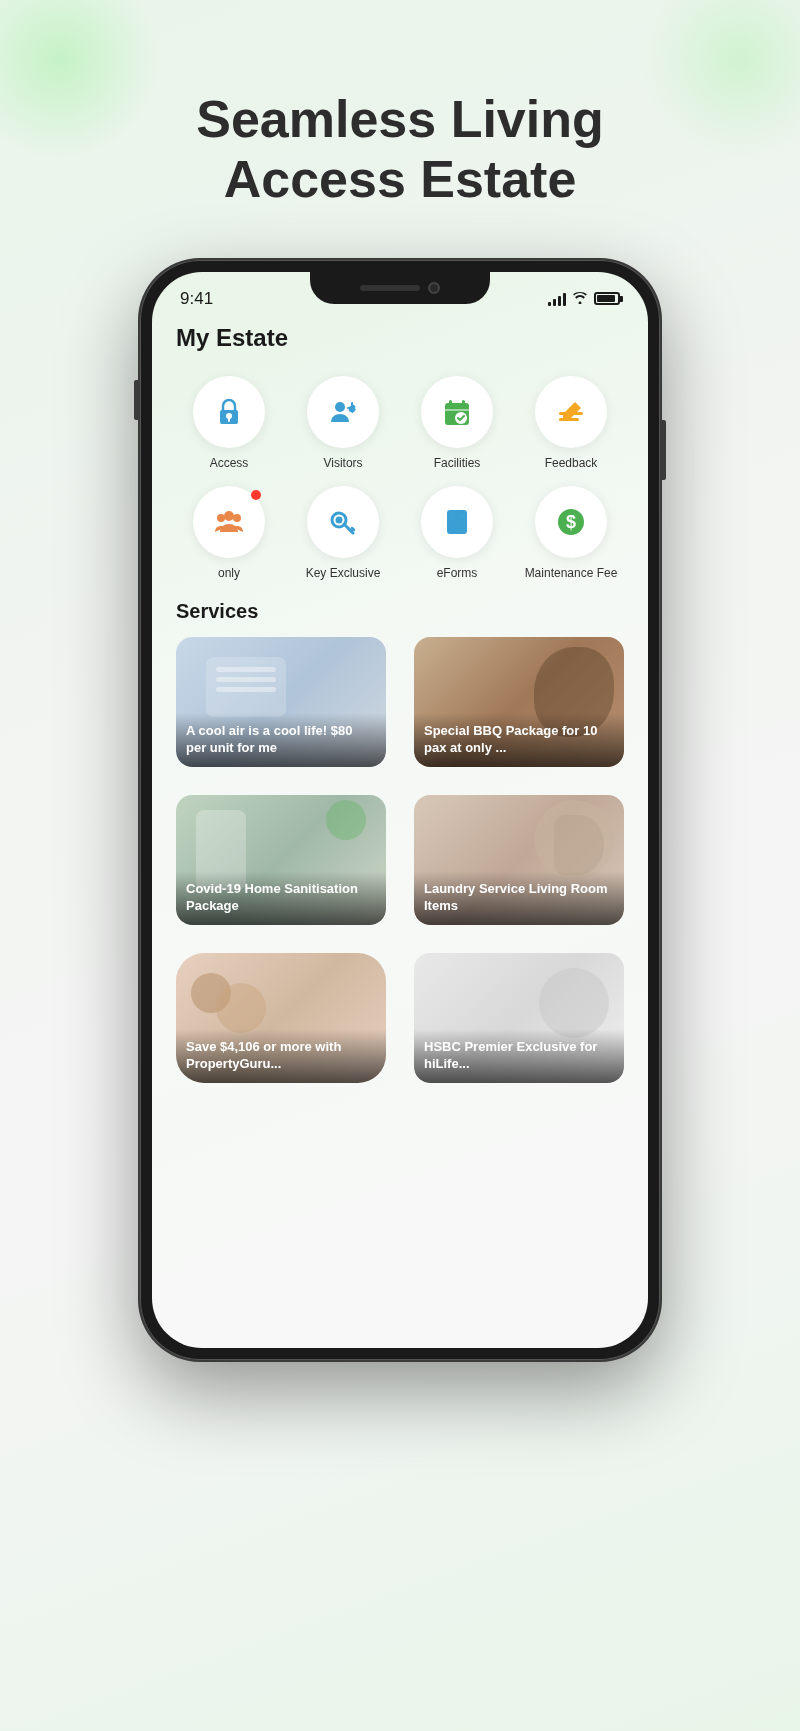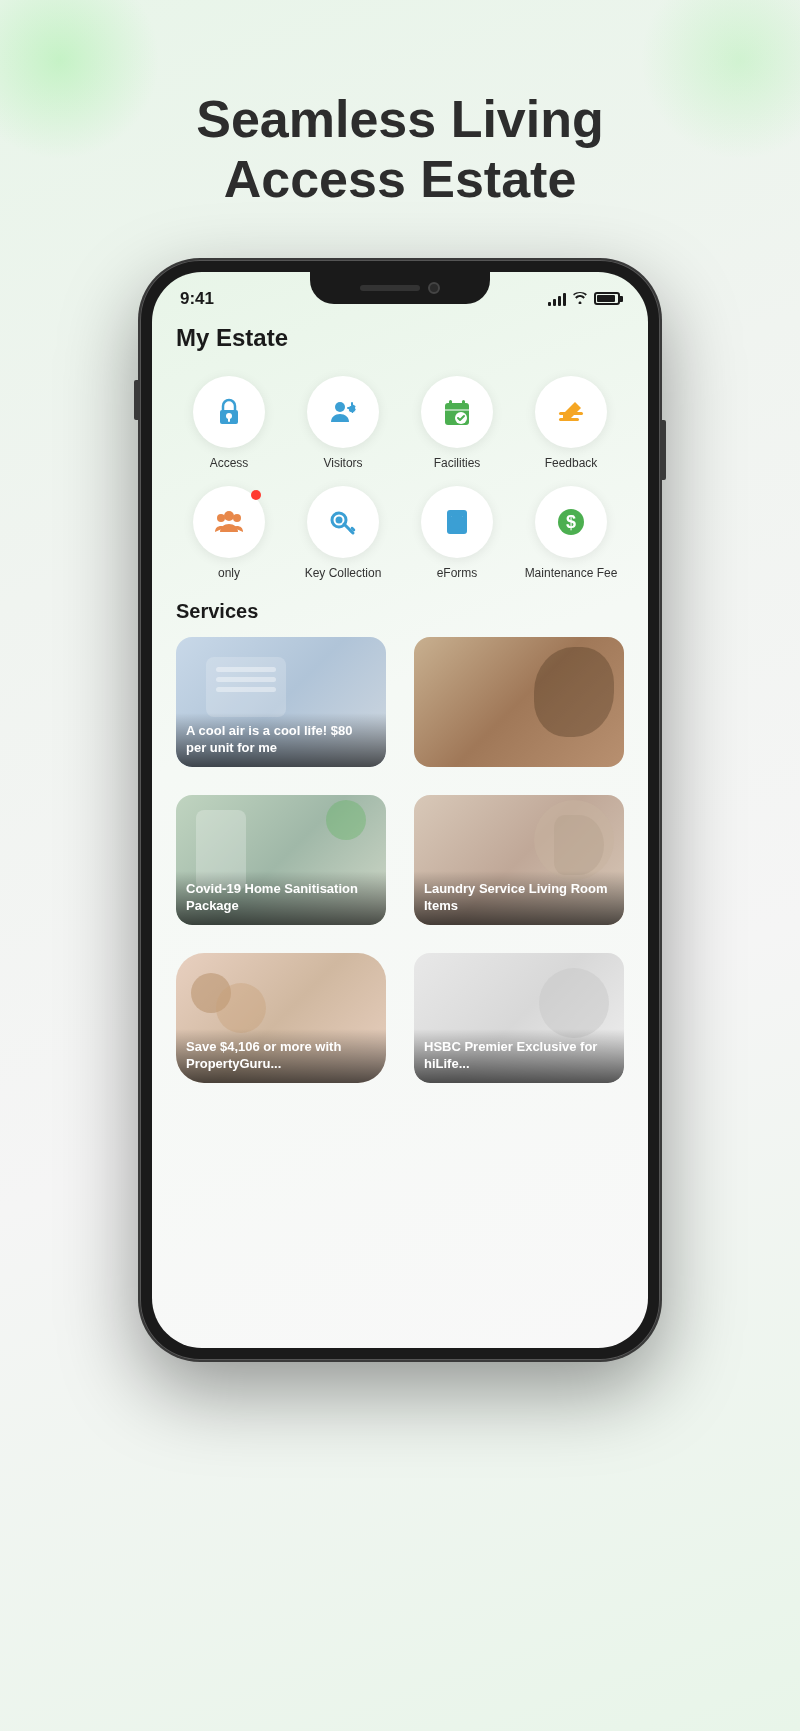--- a/index.html
+++ b/index.html
@@ -126,21 +126,21 @@
       display: flex;
       justify-content: space-between;
       align-items: center;
       padding: 10px 28px 0;
       height: 44px;
       position: relative;
       z-index: 5;
     }
     .status-time {
       font-size: 17px;
-      font-weight: 700;
+      font-weight: 400;
       color: #1a1a1a;
     }
     .status-icons {
       display: flex;
       align-items: center;
       gap: 6px;
     }
     .signal-bars {
       display: flex;
       align-items: flex-end;
@@ -426,21 +426,21 @@
           <div class="icon-item">
             <div class="icon-circle">
               <svg class="icon-svg" viewBox="0 0 36 36">
                 <circle cx="14" cy="16" r="7" stroke="#3b9fd4" stroke-width="3" fill="none"></circle>
                 <circle cx="14" cy="16" r="3.5" fill="#3b9fd4"></circle>
                 <path d="M19 20l9 9" stroke="#3b9fd4" stroke-width="3" stroke-linecap="round"></path>
                 <path d="M25 26l2 2" stroke="#3b9fd4" stroke-width="2.5" stroke-linecap="round"></path>
                 <path d="M27 24l2 2" stroke="#3b9fd4" stroke-width="2.5" stroke-linecap="round"></path>
               </svg>
             </div>
-            <span class="icon-label">Key Collection</span>
+            <span class="icon-label">Key Exclusive</span>
           </div>
 
           <div class="icon-item">
             <div class="icon-circle">
               <svg class="icon-svg" viewBox="0 0 36 36">
                 <rect x="8" y="6" width="20" height="24" rx="3" fill="#3b9fd4"></rect>
                 <rect x="12" y="12" width="12" height="2" rx="1" fill="white"></rect>
                 <rect x="12" y="16" width="12" height="2" rx="1" fill="white"></rect>
                 <rect x="12" y="20" width="8" height="2" rx="1" fill="white"></rect>
                 <circle cx="18" cy="18" r="8" fill="#3b9fd4" stroke="white" stroke-width="0"></circle>
@@ -471,20 +471,23 @@
             <div style="position:absolute;top:30px;left:40px;width:60px;height:5px;background:rgba(255,255,255,0.4);border-radius:3px;"></div>
             <div style="position:absolute;top:40px;left:40px;width:60px;height:5px;background:rgba(255,255,255,0.4);border-radius:3px;"></div>
             <div style="position:absolute;top:50px;left:40px;width:60px;height:5px;background:rgba(255,255,255,0.4);border-radius:3px;"></div>
             <div class="service-card-overlay">
               <p class="service-card-text">A cool air is a cool life! $80 per unit for me</p>
             </div>
           </div>
 
           <div class="service-card card-bbq">
             <div style="position:absolute;top:10px;right:10px;width:80px;height:90px;background:rgba(60,40,20,0.3);border-radius:50% 40% 50% 40%;"></div>
+            <div class="service-card-overlay">
+              <p class="service-card-text">Special BBQ Package for 10 pax at only ...</p>
+            </div>
           </div>
 
           <div class="service-card card-covid">
             <div style="position:absolute;top:15px;left:20px;width:50px;height:80px;background:rgba(255,255,255,0.25);border-radius:8px;"></div>
             <div style="position:absolute;top:5px;right:20px;width:40px;height:40px;background:rgba(100,180,100,0.4);border-radius:50%;"></div>
             <div class="service-card-overlay">
               <p class="service-card-text">Covid-19 Home Sanitisation Package</p>
             </div>
           </div>
 

